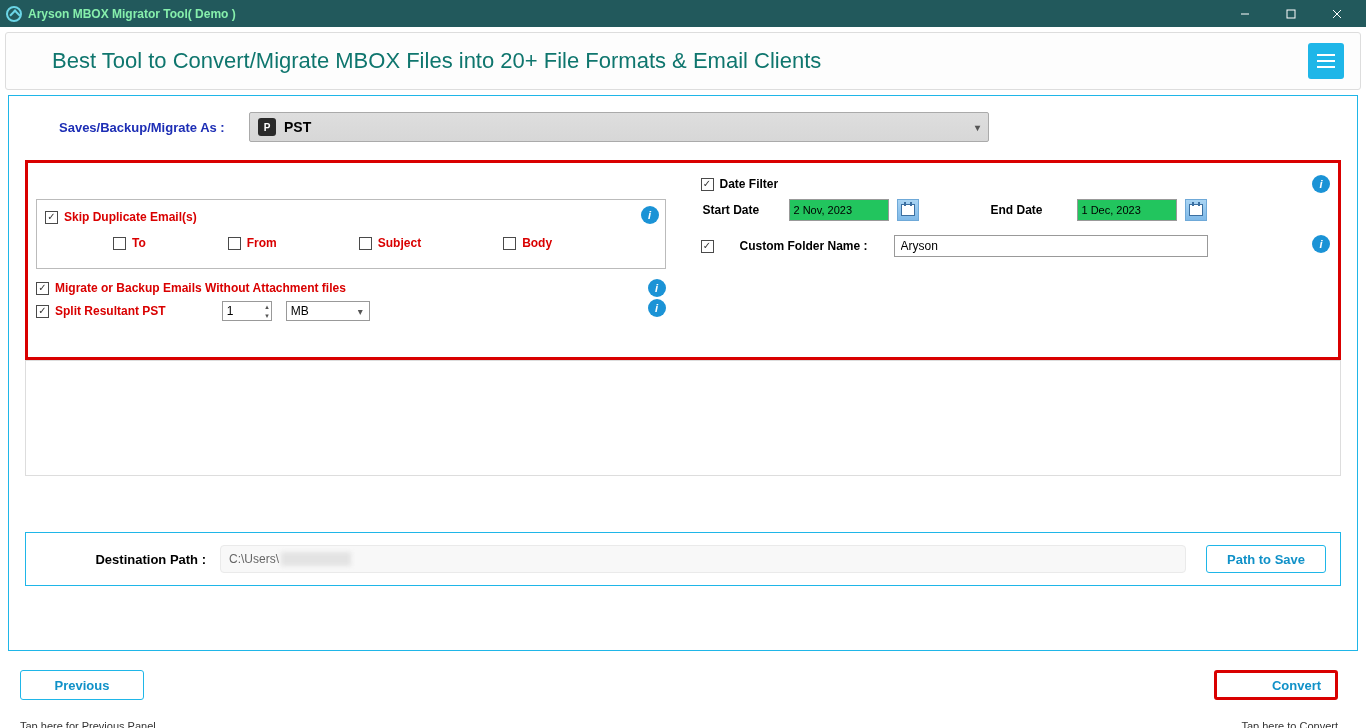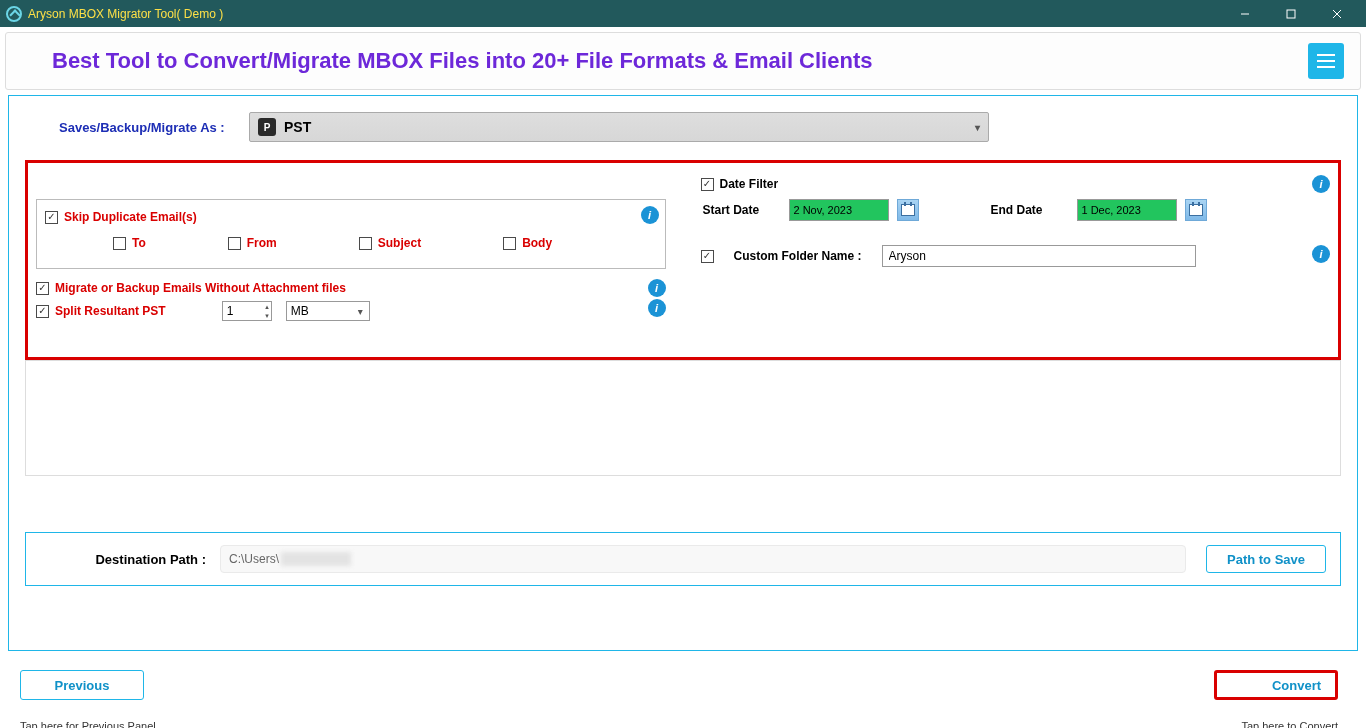--- a/index.html
+++ b/index.html
@@ -1,28 +1,28 @@
 <!DOCTYPE html>
 <html><head>
 <meta charset="utf-8">
 <style>
   * { box-sizing: border-box; margin: 0; padding: 0; font-family: Arial, sans-serif; }
   body { width: 1366px; height: 728px; background: #fff; overflow: hidden; }
 
   
-  .titlebar { background: #22595c; color: #fde047; height: 27px; display: flex; align-items: center; padding: 0 6px; font-size: 12px; }
+  .titlebar { background: #22595c; color: #86efac; height: 27px; display: flex; align-items: center; padding: 0 6px; font-size: 12px; font-weight: bold; }
   .titlebar .app-icon { width: 16px; height: 16px; border: 2px solid #6bd5e6; border-radius: 50%; margin-right: 6px; display: inline-block; position: relative; }
   .titlebar .app-icon:after { content: ""; position: absolute; left: 3px; top: 3px; width: 6px; height: 6px; border-top: 2px solid #6bd5e6; border-right: 2px solid #6bd5e6; transform: rotate(-45deg); }
   .titlebar-spacer { flex: 1; }
   .win-controls { display: flex; }
   .win-btn { width: 46px; height: 27px; display: flex; align-items: center; justify-content: center; color: #fff; cursor: pointer; }
 
   
   .headerbar { border: 1px solid #ddd; margin: 5px; padding: 10px 16px; display: flex; align-items: center; background: #fdfdfd; border-radius: 3px; }
-  .headerbar h1 { font-size: 22px; font-weight: bold; color: #6d28d9; flex: 1; padding-left: 30px; }
+  .headerbar h1 { font-size: 22px; font-weight: normal; color: #0f766e; flex: 1; padding-left: 30px; }
   .hamburger { width: 36px; height: 36px; background: #1fb6e8; display: flex; flex-direction: column; align-items: center; justify-content: center; gap: 4px; border-radius: 3px; cursor: pointer; }
   .hamburger span { display: block; width: 18px; height: 2px; background: #fff; }
 
   
   .main-panel { border: 1px solid #1fb6e8; margin: 5px 8px; padding: 10px; height: 556px; position: relative; }
 
   .row-saveas { display: flex; align-items: center; padding: 6px 40px 18px 40px; }
   .label-saveas { color: #1d2eb5; font-weight: bold; font-size: 13px; width: 190px; }
   .dd { flex-basis: 740px; background: linear-gradient(#dedede,#d7d7d7); border: 1px solid #aaa; height: 30px; display: flex; align-items: center; padding: 0 8px; font-weight: bold; font-size: 14px; position: relative; border-radius: 2px; width: 940px; }
   .dd .pst-icon { width: 18px; height: 18px; background: #2a2a2a; border-radius: 3px; margin-right: 8px; display: flex; align-items: center; justify-content: center; color: #fff; font-size: 10px; font-weight: bold; }
@@ -53,21 +53,21 @@
   .unit-dd:after { content: "▾"; position: absolute; right: 6px; font-size: 10px; color: #555; }
 
   .right-col .opt-row { margin-top: 6px; }
   .date-label { font-weight: bold; font-size: 12px; width: 80px; }
   .date-input { width: 100px; height: 22px; border: 1px solid #999; font-size: 11px; padding: 0 4px; display: inline-flex; align-items: center; background: #22c55e; }
   .cal-btn { width: 22px; height: 22px; background: linear-gradient(#a9d4f3,#7fb9e8); border: 1px solid #6fa9d8; display: inline-flex; align-items: center; justify-content: center; margin-left: 2px; }
   .cal-icon { width: 14px; height: 12px; background: #fff; border: 1px solid #3b6fa0; position: relative; }
   .cal-icon:before { content:""; position:absolute; top:-3px; left:2px; width:2px; height:4px; background:#3b6fa0; box-shadow: 6px 0 #3b6fa0; }
   .date-row { display:flex; align-items:center; gap: 6px; margin-top: 8px; padding-left: 2px; }
   .date-row .spacer { width: 60px; }
-  .custom-row { display: flex; align-items: center; gap: 20px; margin-top: 24px; padding-right: 28px; position: relative; }
+  .custom-row { display: flex; align-items: center; gap: 26px; margin-top: 14px; padding-right: 28px; position: relative; }
   .custom-row .info { top: 0; right: 0; }
   .custom-row input.txt { width: 314px; height: 22px; border: 1px solid #999; font-size: 12px; padding: 0 6px; }
 
   
   .dest-bar { border: 1px solid #1fb6e8; margin: 0 6px; padding: 12px 14px; display: flex; align-items: center; position: absolute; left: 10px; right: 10px; bottom: 64px; }
   .dest-label { font-weight: bold; font-size: 13px; width: 180px; text-align: right; padding-right: 14px; }
   .dest-input { flex: 1; background: #f8f8f8; border: 1px solid #eaeaea; border-radius: 4px; height: 28px; font-size: 12px; padding: 0 8px; color: #666; display:flex; align-items:center; }
   .dest-input .blur { display:inline-block; width:70px; height:14px; background:#e3e3e3; filter: blur(2px); margin-left:2px;}
   .path-btn { margin-left: 20px; width: 120px; height: 28px; border: 1px solid #1fb6e8; color: #1091c8; font-weight: bold; font-size: 13px; background: #fff; border-radius: 3px; display: flex; align-items: center; justify-content: center; cursor: pointer; }
 

